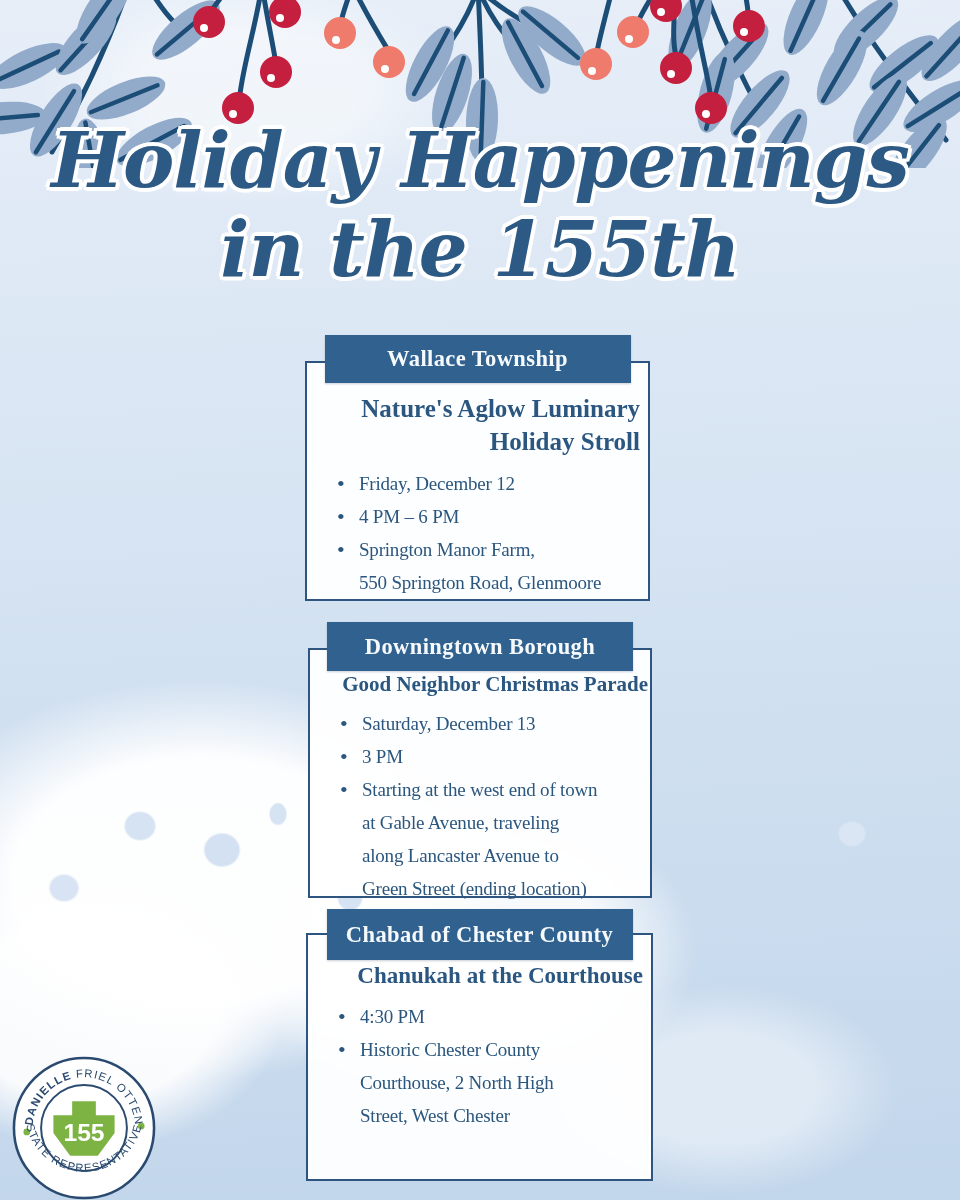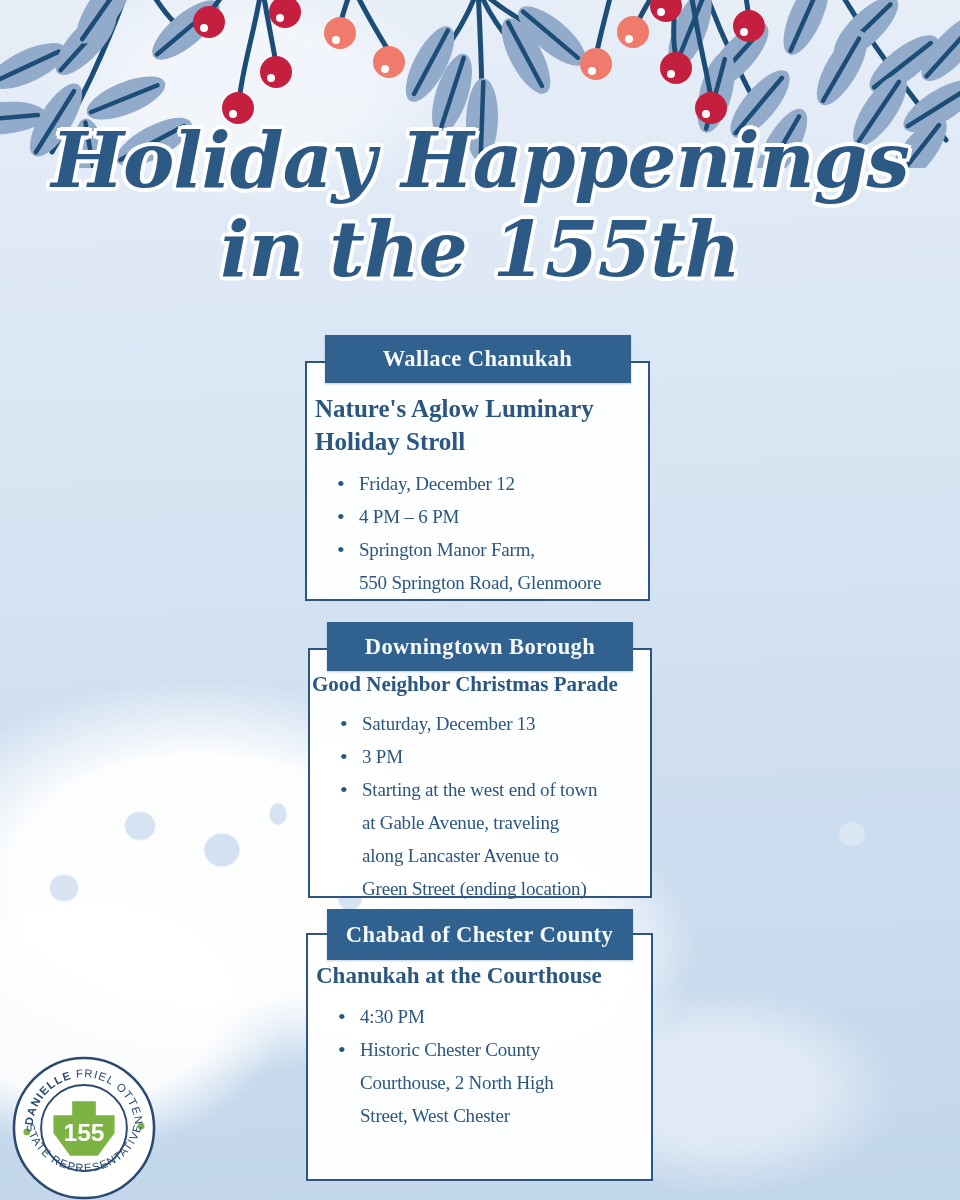--- a/index.html
+++ b/index.html
@@ -48,21 +48,21 @@
     font-weight:bold;font-size:22.5px;letter-spacing:.4px;
     box-shadow:0 1px 2px rgba(30,60,90,.25);
   }
   .event .box{
     position:absolute;left:0;right:0;z-index:1;
     background:rgba(255,255,255,.95);
     border:2px solid #2e5580;
   }
   .event h2{
     margin:0 8px;
-    text-align:left;
+    text-align:right;
     color:#2a5680;
     font-weight:bold;
   }
   .event ul{margin:9px 0 0;padding:0 4px 8px 52px;list-style:none;}
   .event li{
     position:relative;
     color:#2b567e;
     font-size:19px;line-height:33px;
     letter-spacing:-.2px;
     white-space:pre-line;
@@ -194,21 +194,21 @@
     </g>
   </svg>
 
   <div class="page-title">
     <div>Holiday Happenings</div>
     <div>in the 155th</div>
   </div>
 
   <section class="event event-1">
     <div class="banner">
-      <span>Wallace Chanukah</span>
+      <span>Wallace Township</span>
     </div>
     <div class="box">
       <h2>Nature's Aglow Luminary Holiday Stroll</h2>
       <ul>
         <li>Friday, December 12</li>
         <li>4 PM – 6 PM</li>
         <li>Springton Manor Farm,
 550 Springton Road, Glenmoore</li>
       </ul>
     </div>

